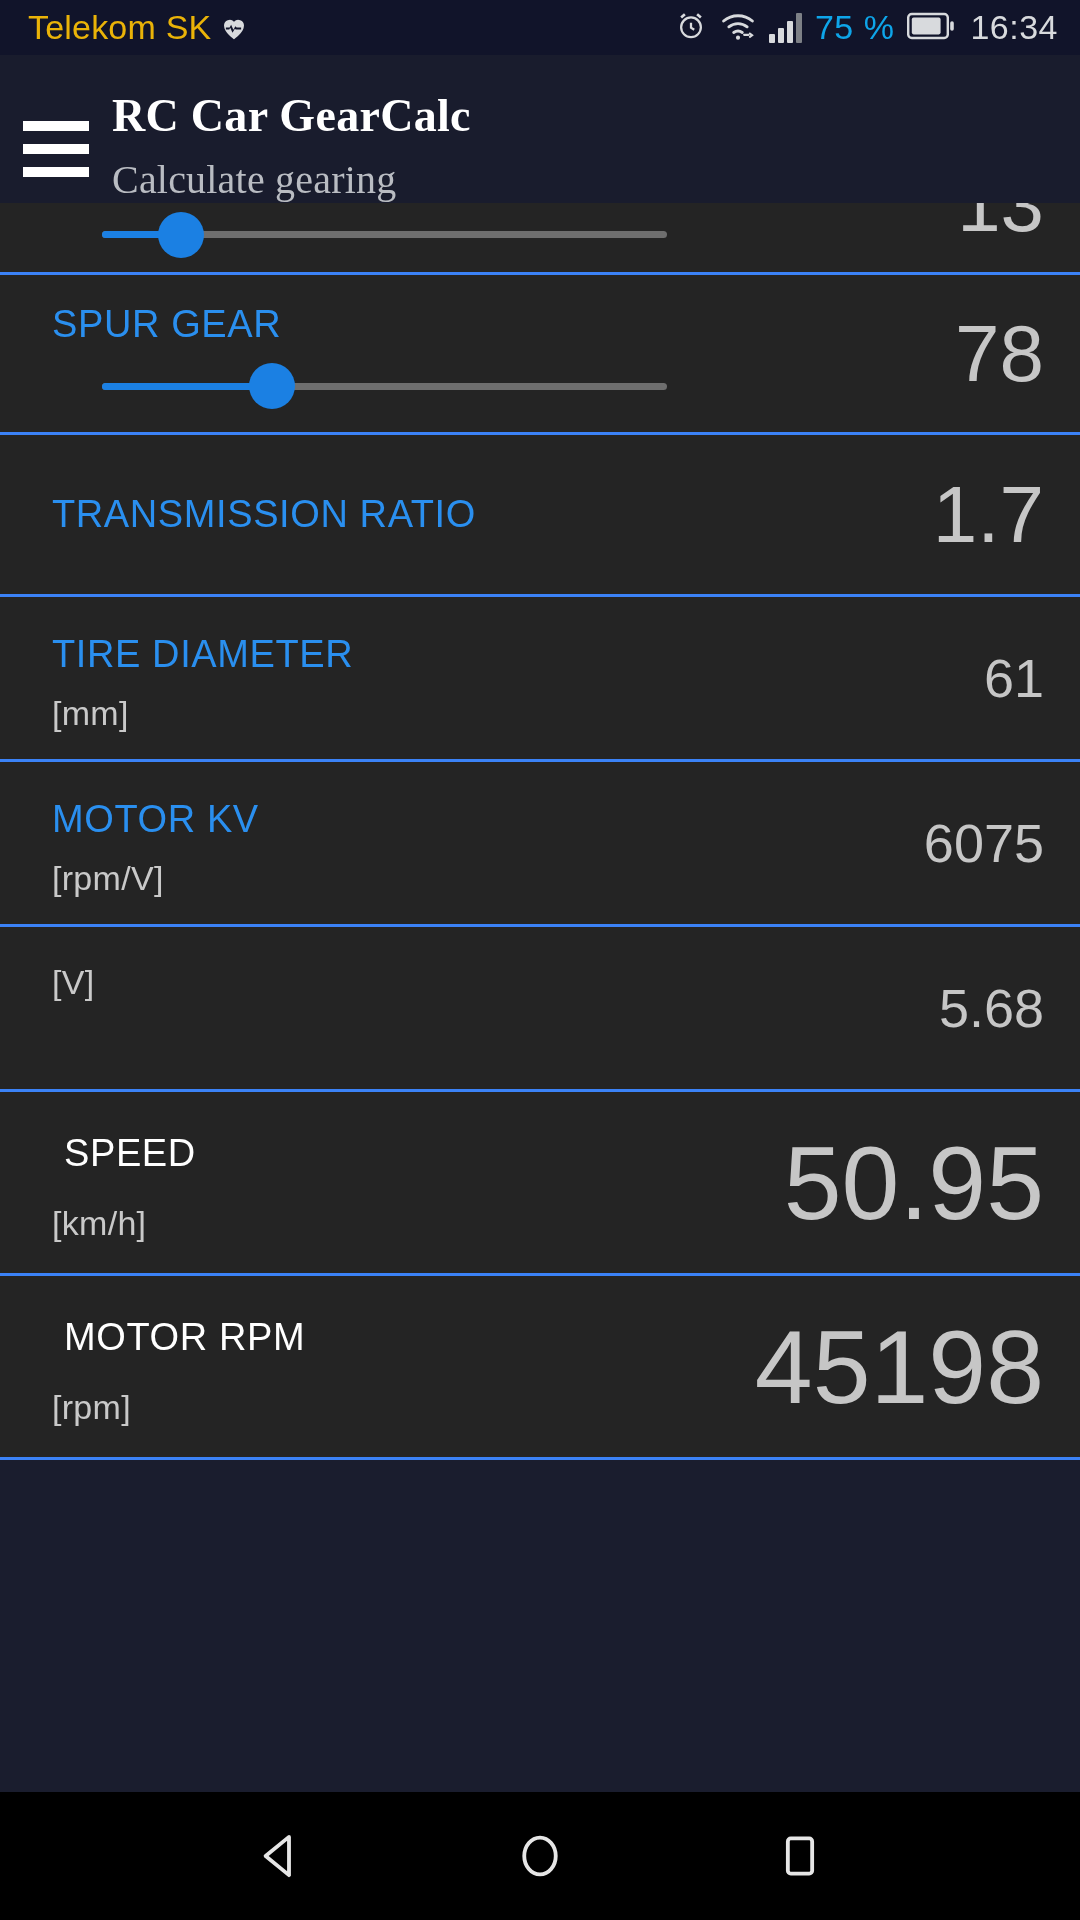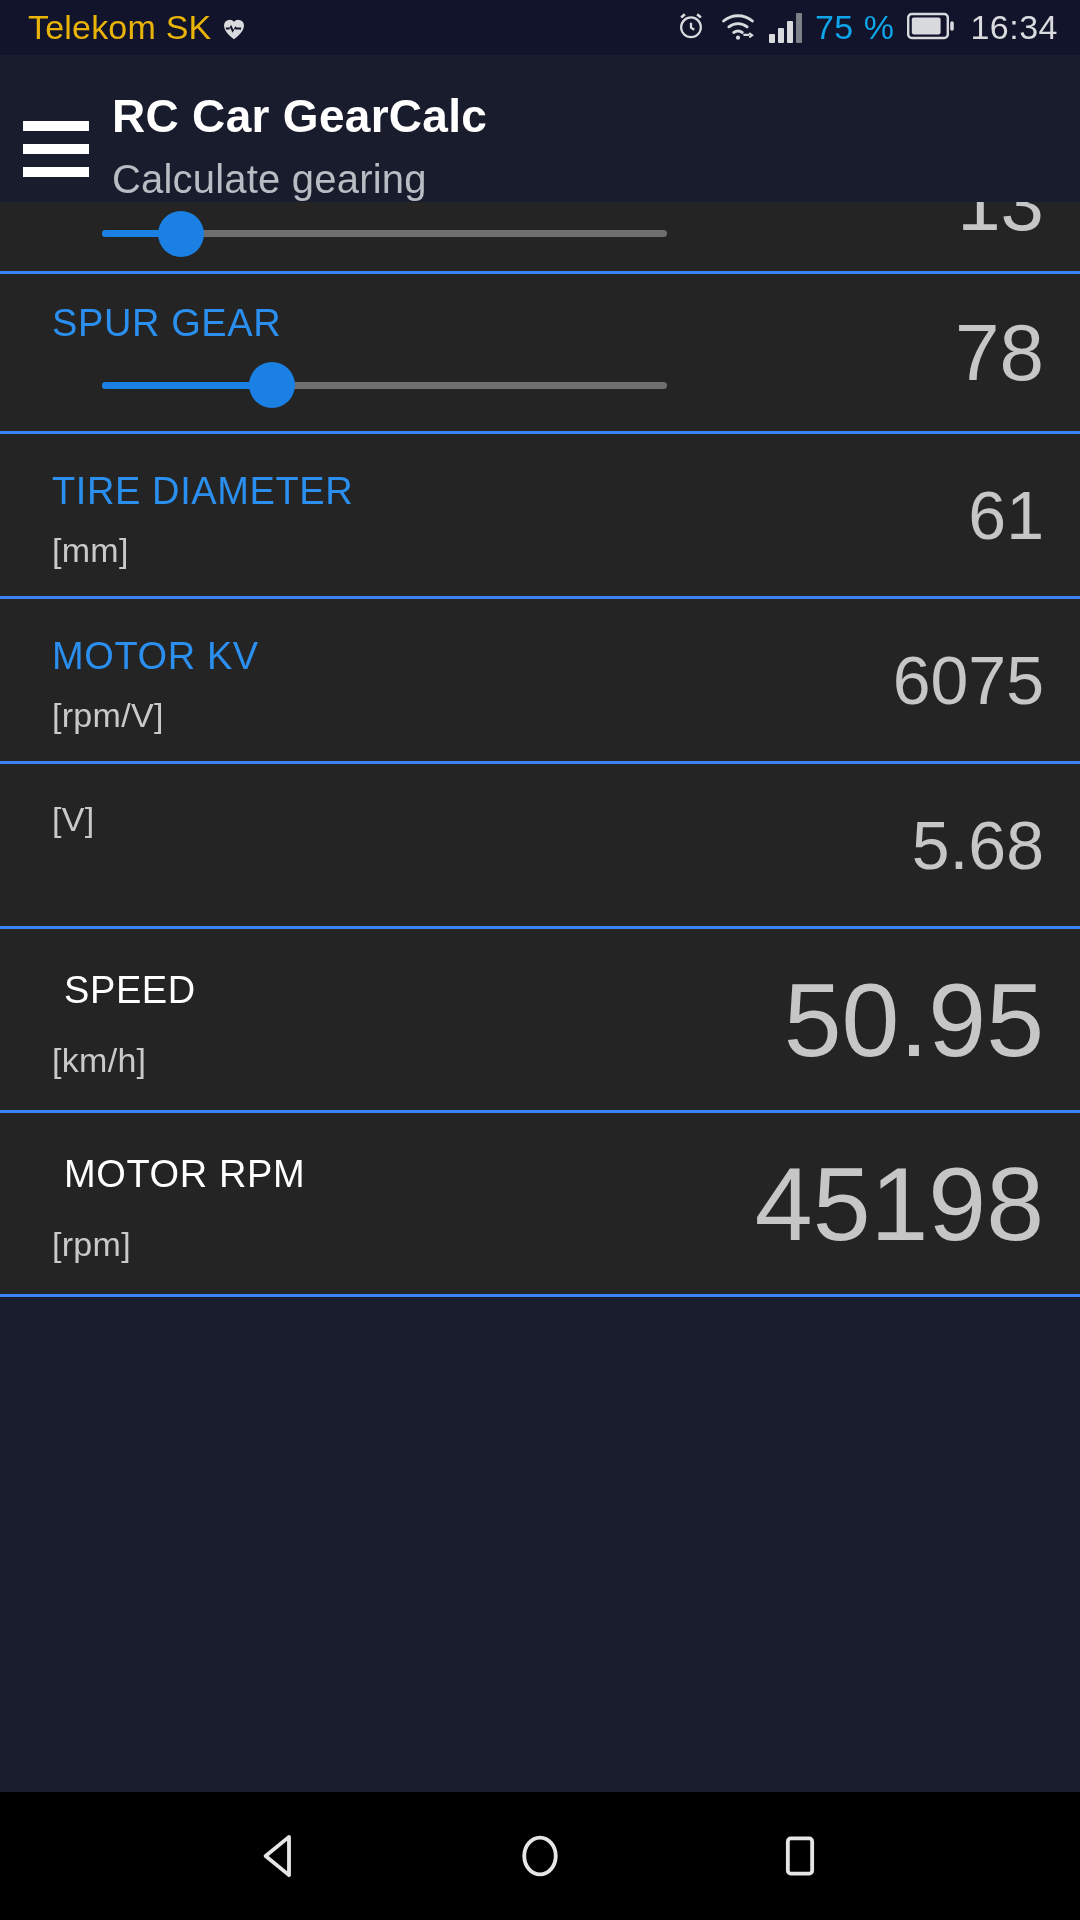--- a/index.html
+++ b/index.html
@@ -33,21 +33,21 @@
   .appbar{
     flex:0 0 135px; background:#191c2d;
     display:flex; align-items:flex-start; padding:26px 0 0 0;
     position:relative;
   }
   .menu-btn{
     width:112px; display:flex; flex-direction:column; justify-content:center;
     align-items:center; gap:13px; padding-top:40px;
   }
   .menu-btn span{ display:block; width:66px; height:10px; background:#ffffff; }
-  .titles{ padding-top:8px; }
+  .titles{ padding-top:8px;font-family:Liberation Serif, serif; }
   .app-title{ font-size:46px; font-weight:bold; color:#ffffff; letter-spacing:.3px; }
   .app-sub{ font-size:40px; color:#b9bcc2; margin-top:14px; letter-spacing:.2px; }
 
   
   .content{ flex:1 1 auto; background:#1e1e1e; display:flex; flex-direction:column; overflow:hidden;}
   .row{
     background:#242424; position:relative;
     padding:0 36px 0 52px; display:flex; align-items:center;
     border-bottom:3px solid #3b82f6;
     flex:0 0 auto;
@@ -76,21 +76,21 @@
   .row-spur{ height:160px; }
   .row-spur .left{ padding-top:4px; }
   .row-spur .slider-wrap{ margin-top:18px; }
   .row-spur .val{ font-size:80px; }
 
   .row-two{ height:162px; }
   .row-two .val{ font-size:80px; }
 
   .row-unit{ height:165px; }
   .row-unit .left{ justify-content:space-between; padding:36px 0 26px; }
-  .row-unit .val{ font-size:68px; }
+  .row-unit .val{ font-size:54px; }
 
   .row-result{ height:184px; }
   .row-result .left{ justify-content:space-between; padding:40px 0 30px; }
   .row-result .val{ font-size:104px; }
   .row-result .lbl{ font-size:38px; }
 
   .filler{ flex:1 1 auto; background:#1a1d2e; }
 
   
   .navbar{
@@ -184,20 +184,28 @@
             <div class="fill" id="f1" style="width: 30%;"></div>
             <div class="thumb" id="t1" style="left: 30%;"></div>
           </div>
         </div>
       </div>
       <div class="right">
         <div class="val">78</div>
       </div>
     </div>
 
+    <div class="row row-two">
+      <div class="left">
+        <div class="lbl">TRANSMISSION RATIO</div>
+      </div>
+      <div class="right">
+        <div class="val">1.7</div>
+      </div>
+    </div>
 
     <div class="row row-unit">
       <div class="left">
         <div class="lbl">TIRE DIAMETER</div>
         <div class="unit">[mm]</div>
       </div>
       <div class="right">
         <div class="val">61</div>
       </div>
     </div>

